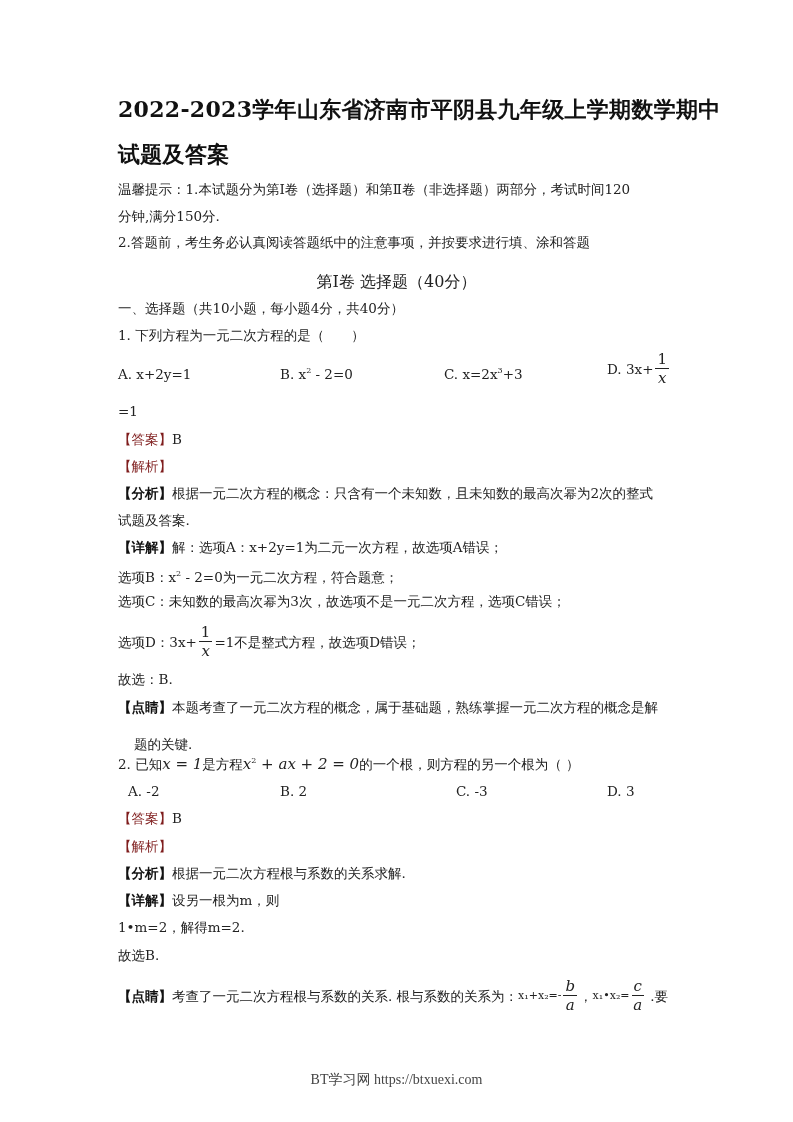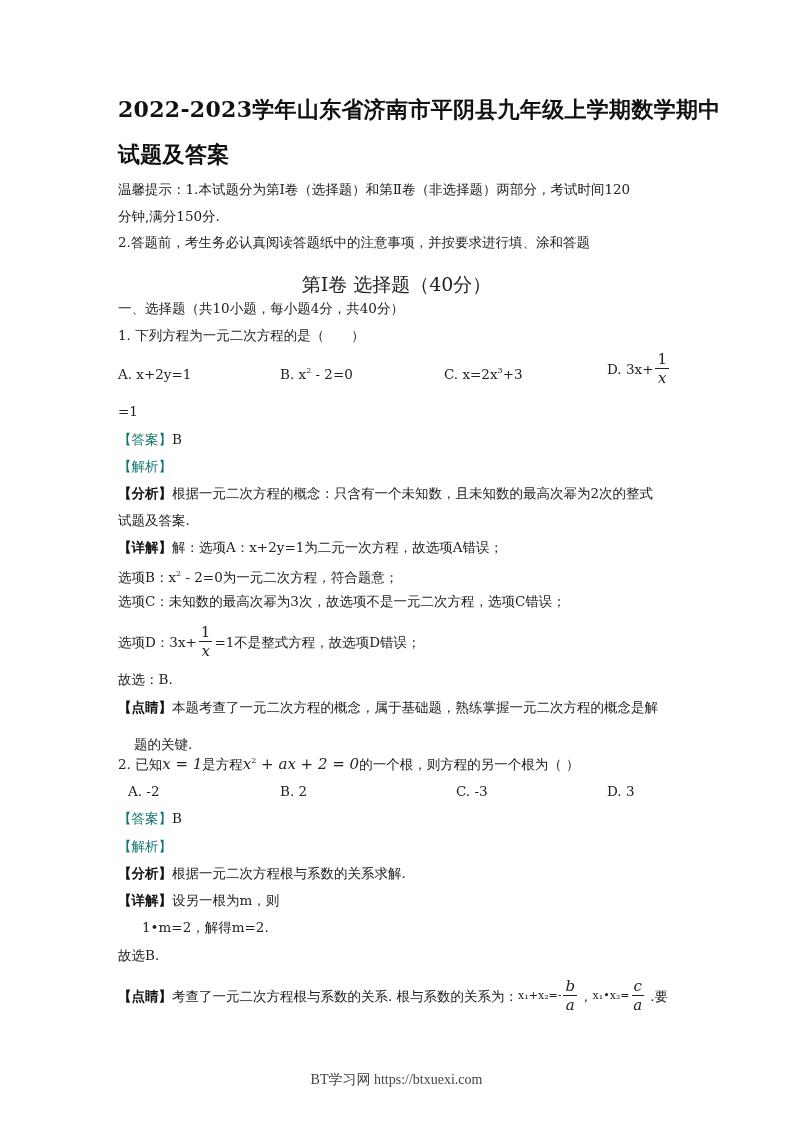--- a/index.html
+++ b/index.html
@@ -2,22 +2,22 @@
 <html><head>
 <meta charset="utf-8">
 <style>
   html, body { margin:0; padding:0; background:#ffffff; }
   body { width:793px; height:1122px; position:relative; overflow:hidden;
          font-family: "DejaVu Serif", "Liberation Serif", serif; color:#222; }
   .page { position:absolute; left:0; top:0; width:760px; height:1122px;border-radius:15px; }
   .title { position:absolute; left:118px; font-size:22px; font-weight:bold;
            font-family:"DejaVu Serif", serif; color:#111; letter-spacing:0.3px; white-space:nowrap; }
   .line { position:absolute; left:118px; font-size:13.5px; line-height:18px; white-space:nowrap; color:#222; }
-  .center { position:absolute; left:0; width:793px; text-align:center; font-size:19px; }
-  .blue { color:#0f766e; }
+  .center { position:absolute; left:0; width:793px; text-align:center; font-size:16px; }
+  .blue { color:#7f1d1d; }
   .bold-br { color:#111; font-weight:bold; }
   .opt { position:absolute; font-size:13.5px; white-space:nowrap; }
   sup { font-size:8px; vertical-align:6px; }
   .frac { display:inline-block; vertical-align:middle; text-align:center; font-style:italic; margin:0 2px; }
   .frac .num { display:block; border-bottom:1px solid #222; padding:0 2px; line-height:18px; font-style:normal; font-size:15px;}
   .frac .den { display:block; line-height:18px; font-size:15px; }
   .math { font-style:italic; font-family:"DejaVu Serif", serif; font-size:15px; }
   .footer { position:absolute; left:0; width:793px; top:1071px; text-align:center;
             font-family:Liberation Serif, serif; font-size:14px; color:#444; }
 </style>
@@ -90,21 +90,21 @@
     <span class="blue">【答案】</span><span>B</span>
   </div>
   <div class="line blue" style="top:837px;">【解析】</div>
 
   <div class="line" style="top:864px;">
     <span class="bold-br">【分析】</span><span>根据一元二次方程根与系数的关系求解.</span>
   </div>
   <div class="line" style="top:891px;">
     <span class="bold-br">【详解】</span><span>设另一根为m，则</span>
   </div>
-  <div class="line" style="top:918px;margin-left:24px;">1•m=2，解得m=2.</div>
+  <div class="line" style="top:918px;">1•m=2，解得m=2.</div>
   <div class="line" style="top:946px;">故选B.</div>
 
   <div class="line" style="top:976px; line-height:36px;">
     <span class="bold-br" style="vertical-align:middle;">【点睛】</span><span style="vertical-align:middle;">考查了一元二次方程根与系数的关系. 根与系数的关系为：</span><span style="font-size:11px; vertical-align:middle;">x₁+x₂=-</span><span class="frac"><span class="num" style="font-style:italic;">b</span><span class="den">a</span></span><span style="vertical-align:middle;">，</span><span style="font-size:11px; vertical-align:middle;">x₁•x₂=</span><span class="frac"><span class="num" style="font-style:italic;">c</span><span class="den">a</span></span><span style="vertical-align:middle;"> .要</span>
   </div>
 
   <div class="footer">BT学习网 https://btxuexi.com</div>
 </div>
 
 </body></html>

